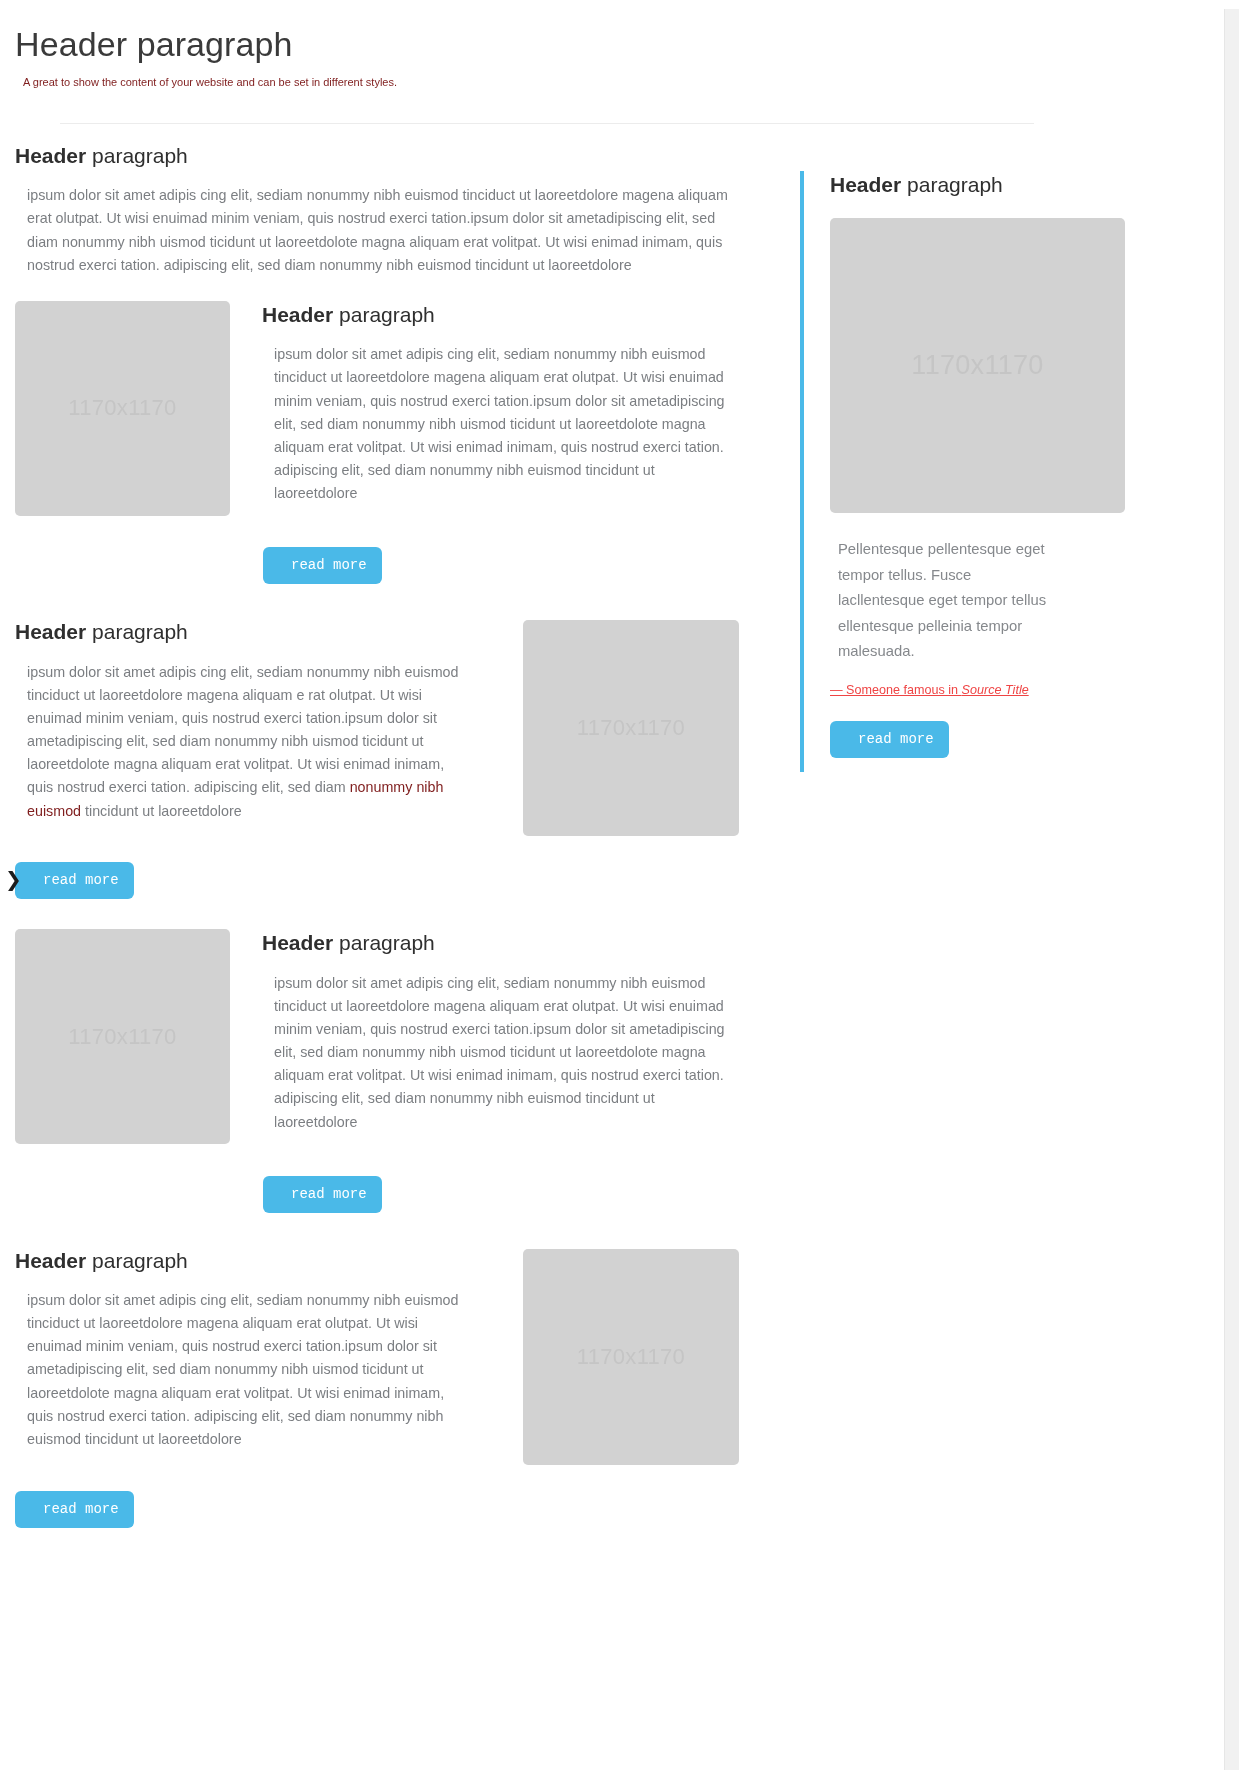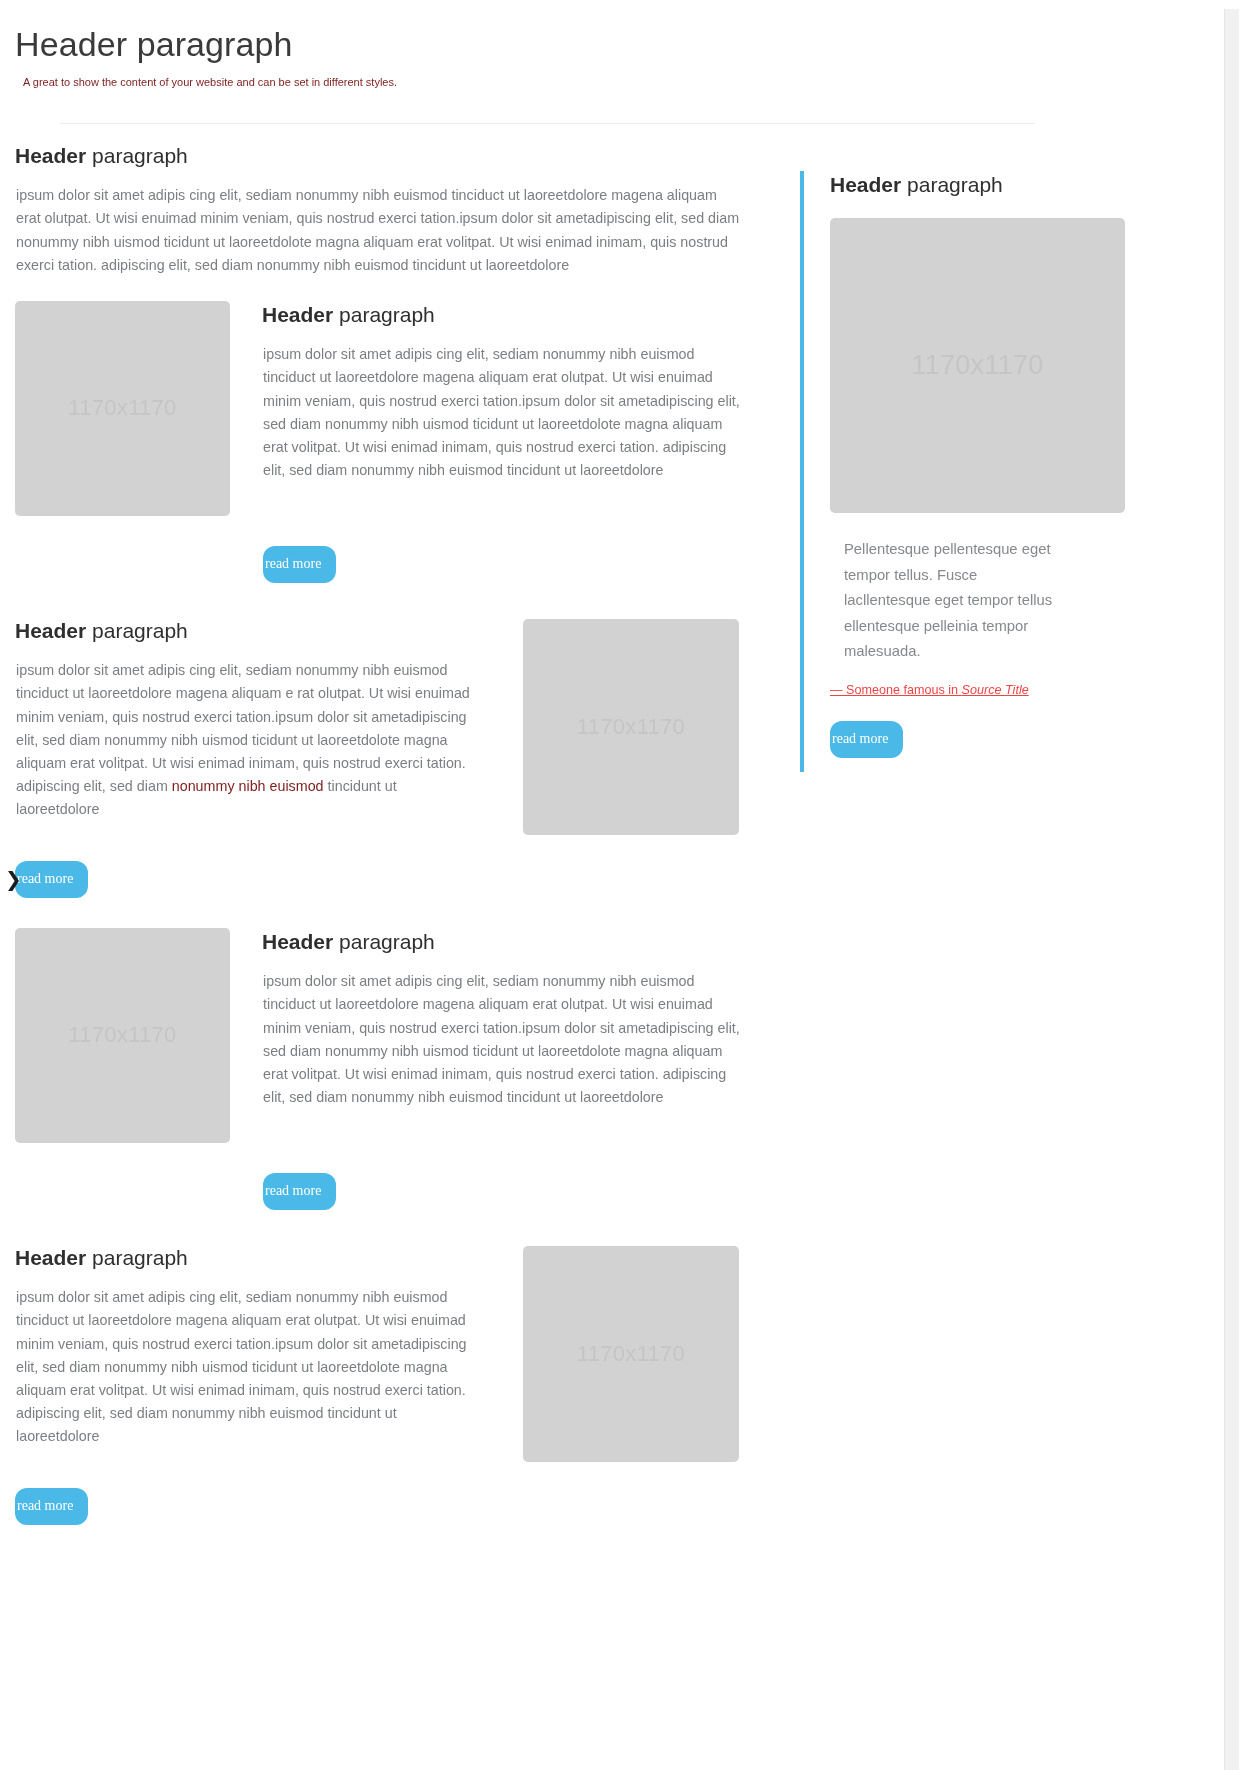--- a/index.html
+++ b/index.html
@@ -86,21 +86,21 @@
     color: #2f2f2f;
     margin: 0 0 15px 0;
     line-height: 1.3;
   }
   h3.hdr b { font-weight: 700; text-align: center; }
 
   p.body {
     font-size: 14.3px;
     line-height: 1.62;
     color: #7b7e82;
-    margin: 1px;
+    margin: 12px;
   }
   p.body a.inline-link {
     color: #7f1d1d;
     text-decoration: none;
   }
 
   
   .ph {
     background: #d2d2d2;
     border-radius: 5px;
@@ -116,25 +116,25 @@
   .ph-215 { width: 215px; height: 215px; }
   .ph-216sq { width: 216px; height: 216px; }
 
   
   .btn {
     display: inline-block;
     background: #4ab9e8;
     color: #ffffff;
     font-size: 14px;
     line-height: 1;
-    padding: 11px 15px 12px 2px;
+    padding: 11px 15px 12px 28px;
     border: 0;
-    border-radius: 12px;
+    border-radius: 6px;
     cursor: pointer;
-    font-family: Liberation Serif, serif;
+    font-family: Liberation Mono, monospace;
   }
 
   
   .media {
     display: flex;
     align-items: flex-start;
     margin-top: 24px;
   }
   .media .media-body { margin-left: 32px; flex: 1; }
   .media-rev { display: flex; align-items: flex-start; }
@@ -150,21 +150,21 @@
   .quote h3.hdr { margin-bottom: 20px; }
   .quote .ph {
     width: 295px;
     height: 295px;
     font-size: 27px;
   }
   .quote p.qtext {
     font-size: 14.8px;
     line-height: 1.72;
     color: #85888c;
-    margin: 24px 0 0 14px;
+    margin: 24px 0 0 8px;
   }
   .quote .qfooter {
     font-size: 12.6px;
     color: #ef4444;
     margin: 19px 0 0 0;
     text-decoration: underline;
   }
   .quote .qfooter i { font-style: italic; }
   .quote .btn { margin-top: 24px; }
 

